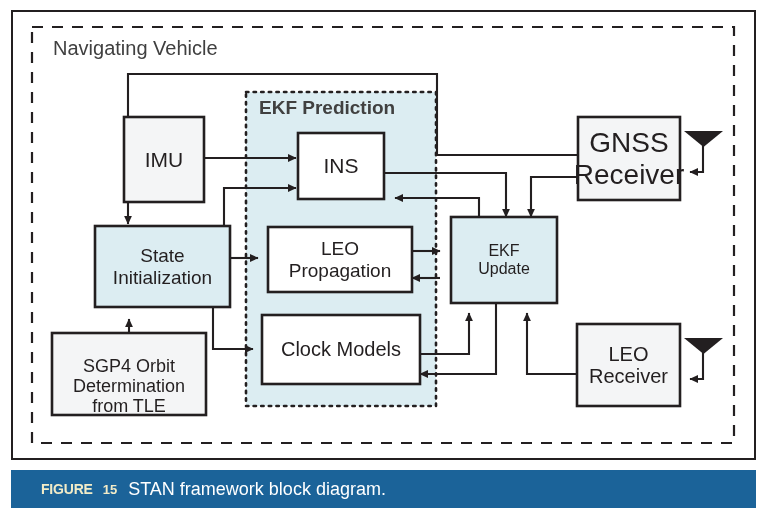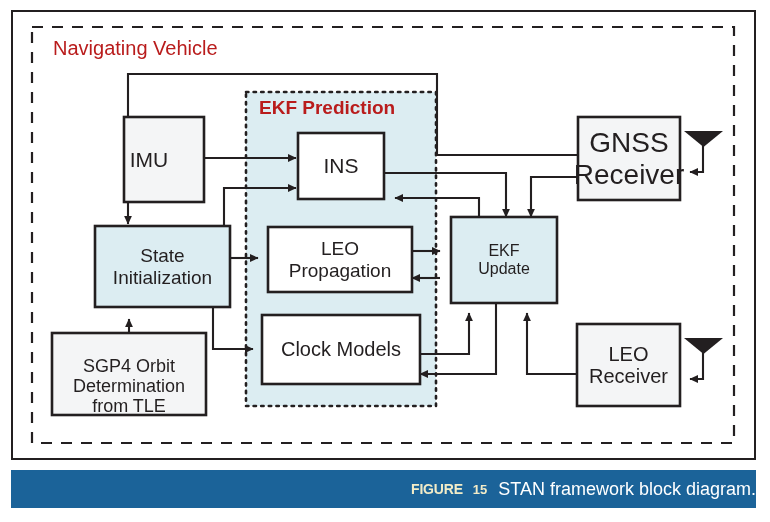--- a/index.html
+++ b/index.html
@@ -46,22 +46,21 @@
   .caption-bar {
     position: absolute;
     left: 11px;
     top: 470px;
     width: 745px;
     height: 38px;
     background: #1b6399;
     display: flex;
     align-items: center;
     box-sizing: border-box;
-    padding-left: 12px;
-    justify-content: flex-end;
+    padding-left: 30px;
   }
   .caption-tag {
     color: #f2ecc8;
     font-family: "Liberation Sans", sans-serif;
     font-weight: bold;
     font-size: 14px;
     letter-spacing: -0.2px;
     white-space: nowrap;
   }
   .caption-num {
@@ -74,21 +73,21 @@
   }
   .caption-text {
     color: #ffffff;
     font-family: "Liberation Sans", sans-serif;
     font-size: 18px;
     margin-left: 11px;
     white-space: nowrap;
   }
   .region-title {
     position: absolute;
-    color: #b91c1c;
+    color: #404040;
     font-size: 19px;
     white-space: nowrap;
     pointer-events: none;
   }
 </style>
 </head>
 <body>
 
 <div id="page">
 
@@ -159,21 +158,21 @@
 
       <rect x="565" y="105" width="102" height="83" fill="#f4f5f6" stroke="#231f20" stroke-width="2.6"></rect>
 
       <rect x="564" y="312" width="103" height="82" fill="#f4f5f6" stroke="#231f20" stroke-width="2.6"></rect>
     </svg>
 
     <div class="region-title" style="left:40px; top:25px; font-size:20px;">Navigating Vehicle</div>
 
     <div class="region-title" style="left:246px; top:85px;font-weight:bold;">EKF Prediction</div>
 
-    <div class="node-label" style="left:96px; top:105px; width:80px; height:85px; font-size:21px;">IMU</div>
+    <div class="node-label" style="left:111px; top:105px; width:80px; height:85px; font-size:21px;">IMU</div>
 
     <div class="node-label" style="left:82px; top:214px; width:135px; height:81px; font-size:19px; flex-direction:column;">
       <span>State</span>
       <span>Initialization</span>
     </div>
 
     <div class="node-label" style="left:285px; top:121px; width:86px; height:66px; font-size:21px;">INS</div>
 
     <div class="node-label" style="left:255px; top:215px; width:144px; height:65px; font-size:19px; flex-direction:column;">
       <span>LEO</span>

